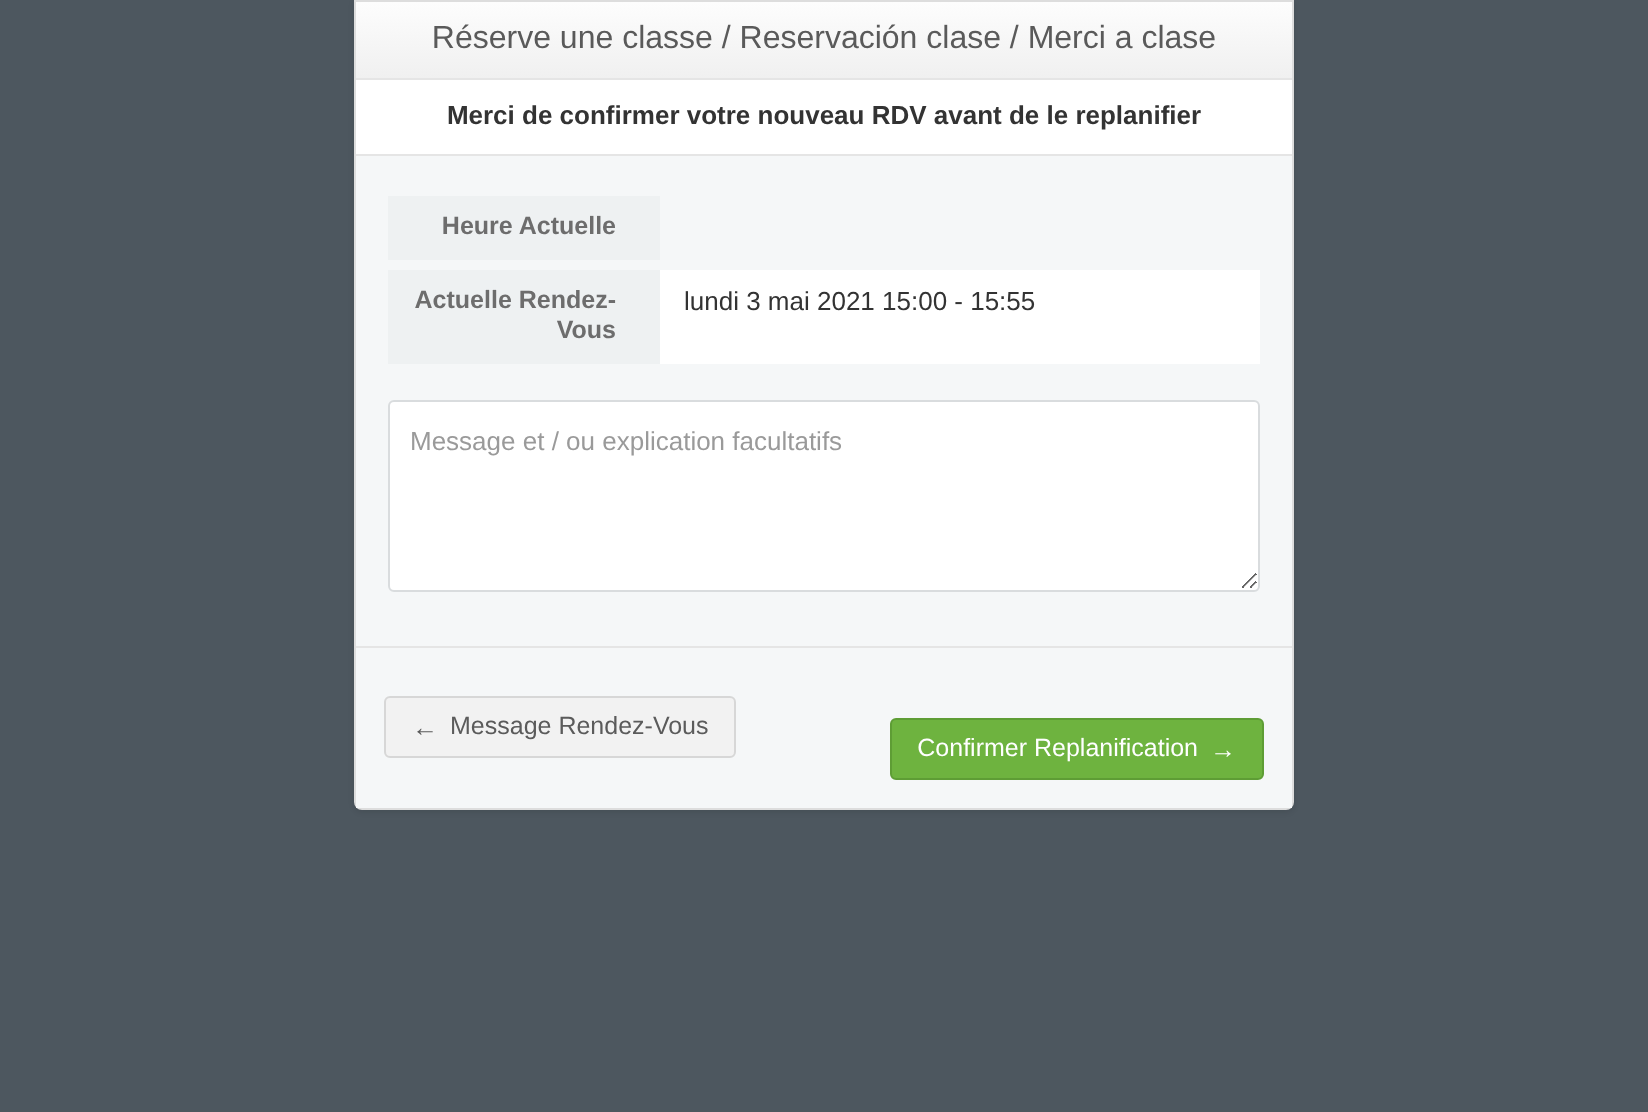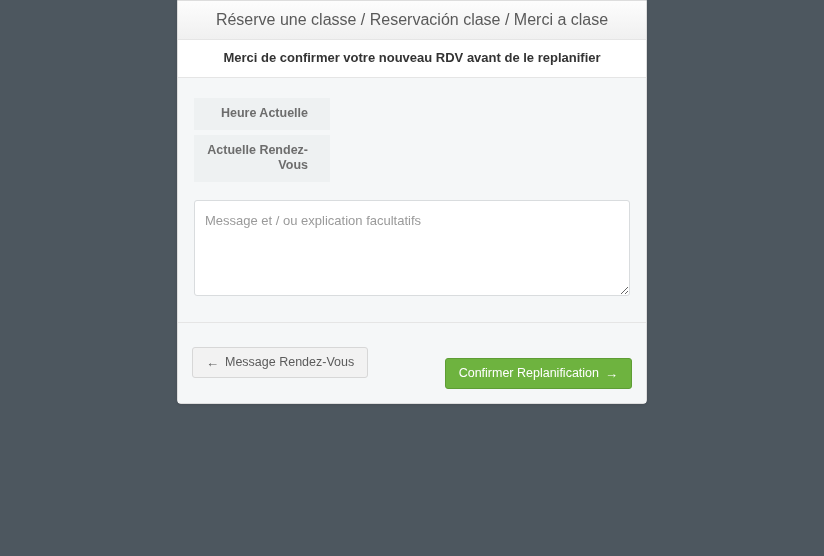--- a/index.html
+++ b/index.html
@@ -128,20 +128,21 @@
   <div class="confirm-bar">Merci de confirmer votre nouveau RDV avant de le replanifier</div>
 
   <div class="form-area">
 
     <div class="row">
       <div class="label-cell">Heure Actuelle</div>
     </div>
 
     <div class="row">
       <div class="label-cell">Actuelle Rendez-Vous</div>
+      <div class="value-cell">lundi 3 mai 2021 15:00 - 15:55</div>
     </div>
 
     <textarea class="message-box" placeholder="Message et / ou explication facultatifs" style=""></textarea>
   </div>
 
   <div class="footer">
     <button class="btn btn-back">
       <span class="arrow">←</span>
       <span>Message Rendez-Vous</span>
     </button>

